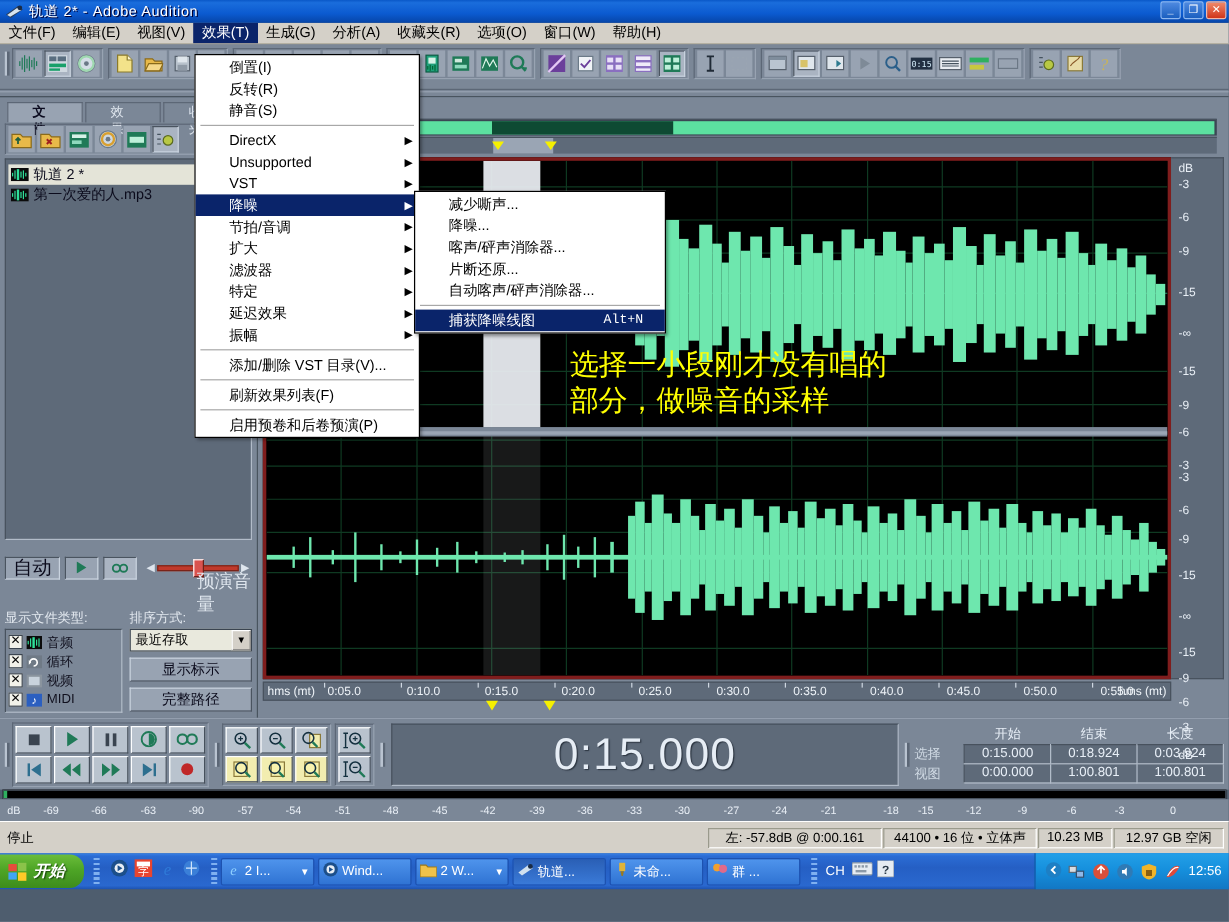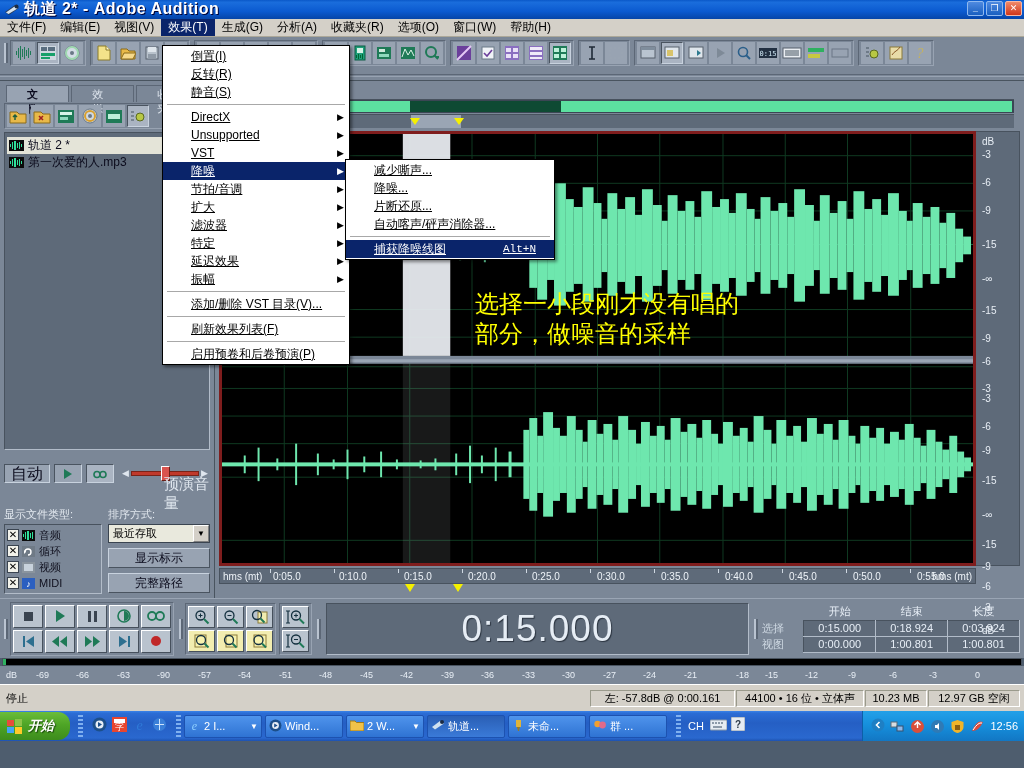--- a/index.html
+++ b/index.html
@@ -4,21 +4,21 @@
 <style>
   * { margin:0; padding:0; box-sizing:border-box; }
   html,body { width:1024px; height:768px; overflow:hidden;
     font-family:"Liberation Sans","DejaVu Sans",sans-serif; }
   body { background:#4e5d6e; }
 
   
   #titlebar{height:19px;background:linear-gradient(to bottom,#0a58c8 0%,#1a6ddc 12%,#0b5ad0 60%,#0645a8 100%);
     display:flex;align-items:center;padding:0 2px;color:#fff;position:relative;}
   #title-icon{width:16px;height:14px;margin:0 4px 0 2px;position:relative;flex:none;}
-  #title-text{font-size:16px;font-weight:bold;letter-spacing:.5px;text-shadow:1px 1px 0 #003;white-space:nowrap;}
+  #title-text{font-size:12px;font-weight:normal;letter-spacing:.5px;text-shadow:1px 1px 0 #003;white-space:nowrap;}
   #win-btns{position:absolute;right:2px;top:1px;display:flex;gap:2px;}
   .wbtn{width:17px;height:15px;border:1px solid #8fb8ef;border-radius:2px;
     font-size:9px;color:#fff;display:flex;align-items:center;justify-content:center;
     background:linear-gradient(to bottom,#4f8ae0,#1a5fc0);font-weight:bold;line-height:1;}
   .wbtn.close{background:linear-gradient(to bottom,#f08a6a,#d0361a);border-color:#f6b7a4;}
 
   
   #menubar{height:18px;background:#d4d0c8;display:flex;align-items:center;
     font-size:12px;color:#000;border-bottom:1px solid #aca899;}
   .mb-item{padding:1px 7px;line-height:15px;white-space:nowrap;}
@@ -113,21 +113,21 @@
   .mtri{position:absolute;width:0;height:0;border-left:5px solid transparent;
     border-right:5px solid transparent;border-top:8px solid #f5f000;top:0;}
   #overlay-text{position:absolute;left:253px;top:155px;color:#ffff00;font-size:24px;
     line-height:30px;white-space:nowrap;pointer-events:none;z-index:5;
     font-family:"DejaVu Serif",serif;}
 
   
   .menu{position:absolute;background:#fff;border:1px solid #000;z-index:60;
     box-shadow:2px 2px 3px rgba(0,0,0,.45);padding:1px 0;}
   .mi{height:18px;display:flex;align-items:center;font-size:12px;color:#000;
-    padding:0 18px 0 28px;white-space:nowrap;position:relative;line-height:18px;text-decoration:underline;}
+    padding:0 18px 0 28px;white-space:nowrap;position:relative;line-height:18px;}
   .mi.sel{background:#0a246a;color:#fff;}
   .mi .sub{position:absolute;right:5px;font-size:9px;}
   .mi .acc{margin-left:auto;padding-left:30px;font-family:"Liberation Mono",monospace;font-size:11px;}
   .msep{height:1px;background:#a8a8a8;margin:3px 4px;}
   #menu-effects{left:162px;top:45px;width:188px;}
   #menu-noise{left:345px;top:159px;width:210px;}
 
   
   #transport{height:60px;background:#7b8797;border-top:1px solid #9aa5b4;
     display:flex;align-items:center;padding:2px;}
@@ -986,20 +986,21 @@
   <div class="mi">添加/删除 VST 目录(V)...</div>
   <div class="msep"></div>
   <div class="mi">刷新效果列表(F)</div>
   <div class="msep"></div>
   <div class="mi">启用预卷和后卷预演(P)</div>
 </div>
 
 <div class="menu" id="menu-noise">
   <div class="mi">减少嘶声...</div>
   <div class="mi">降噪...</div>
+  <div class="mi">喀声/砰声消除器...</div>
   <div class="mi">片断还原...</div>
   <div class="mi">自动喀声/砰声消除器...</div>
   <div class="msep"></div>
   <div class="mi sel">
     <span>捕获降噪线图</span>
     <span class="acc">Alt+N</span>
   </div>
 </div>
 
 <div id="transport">

